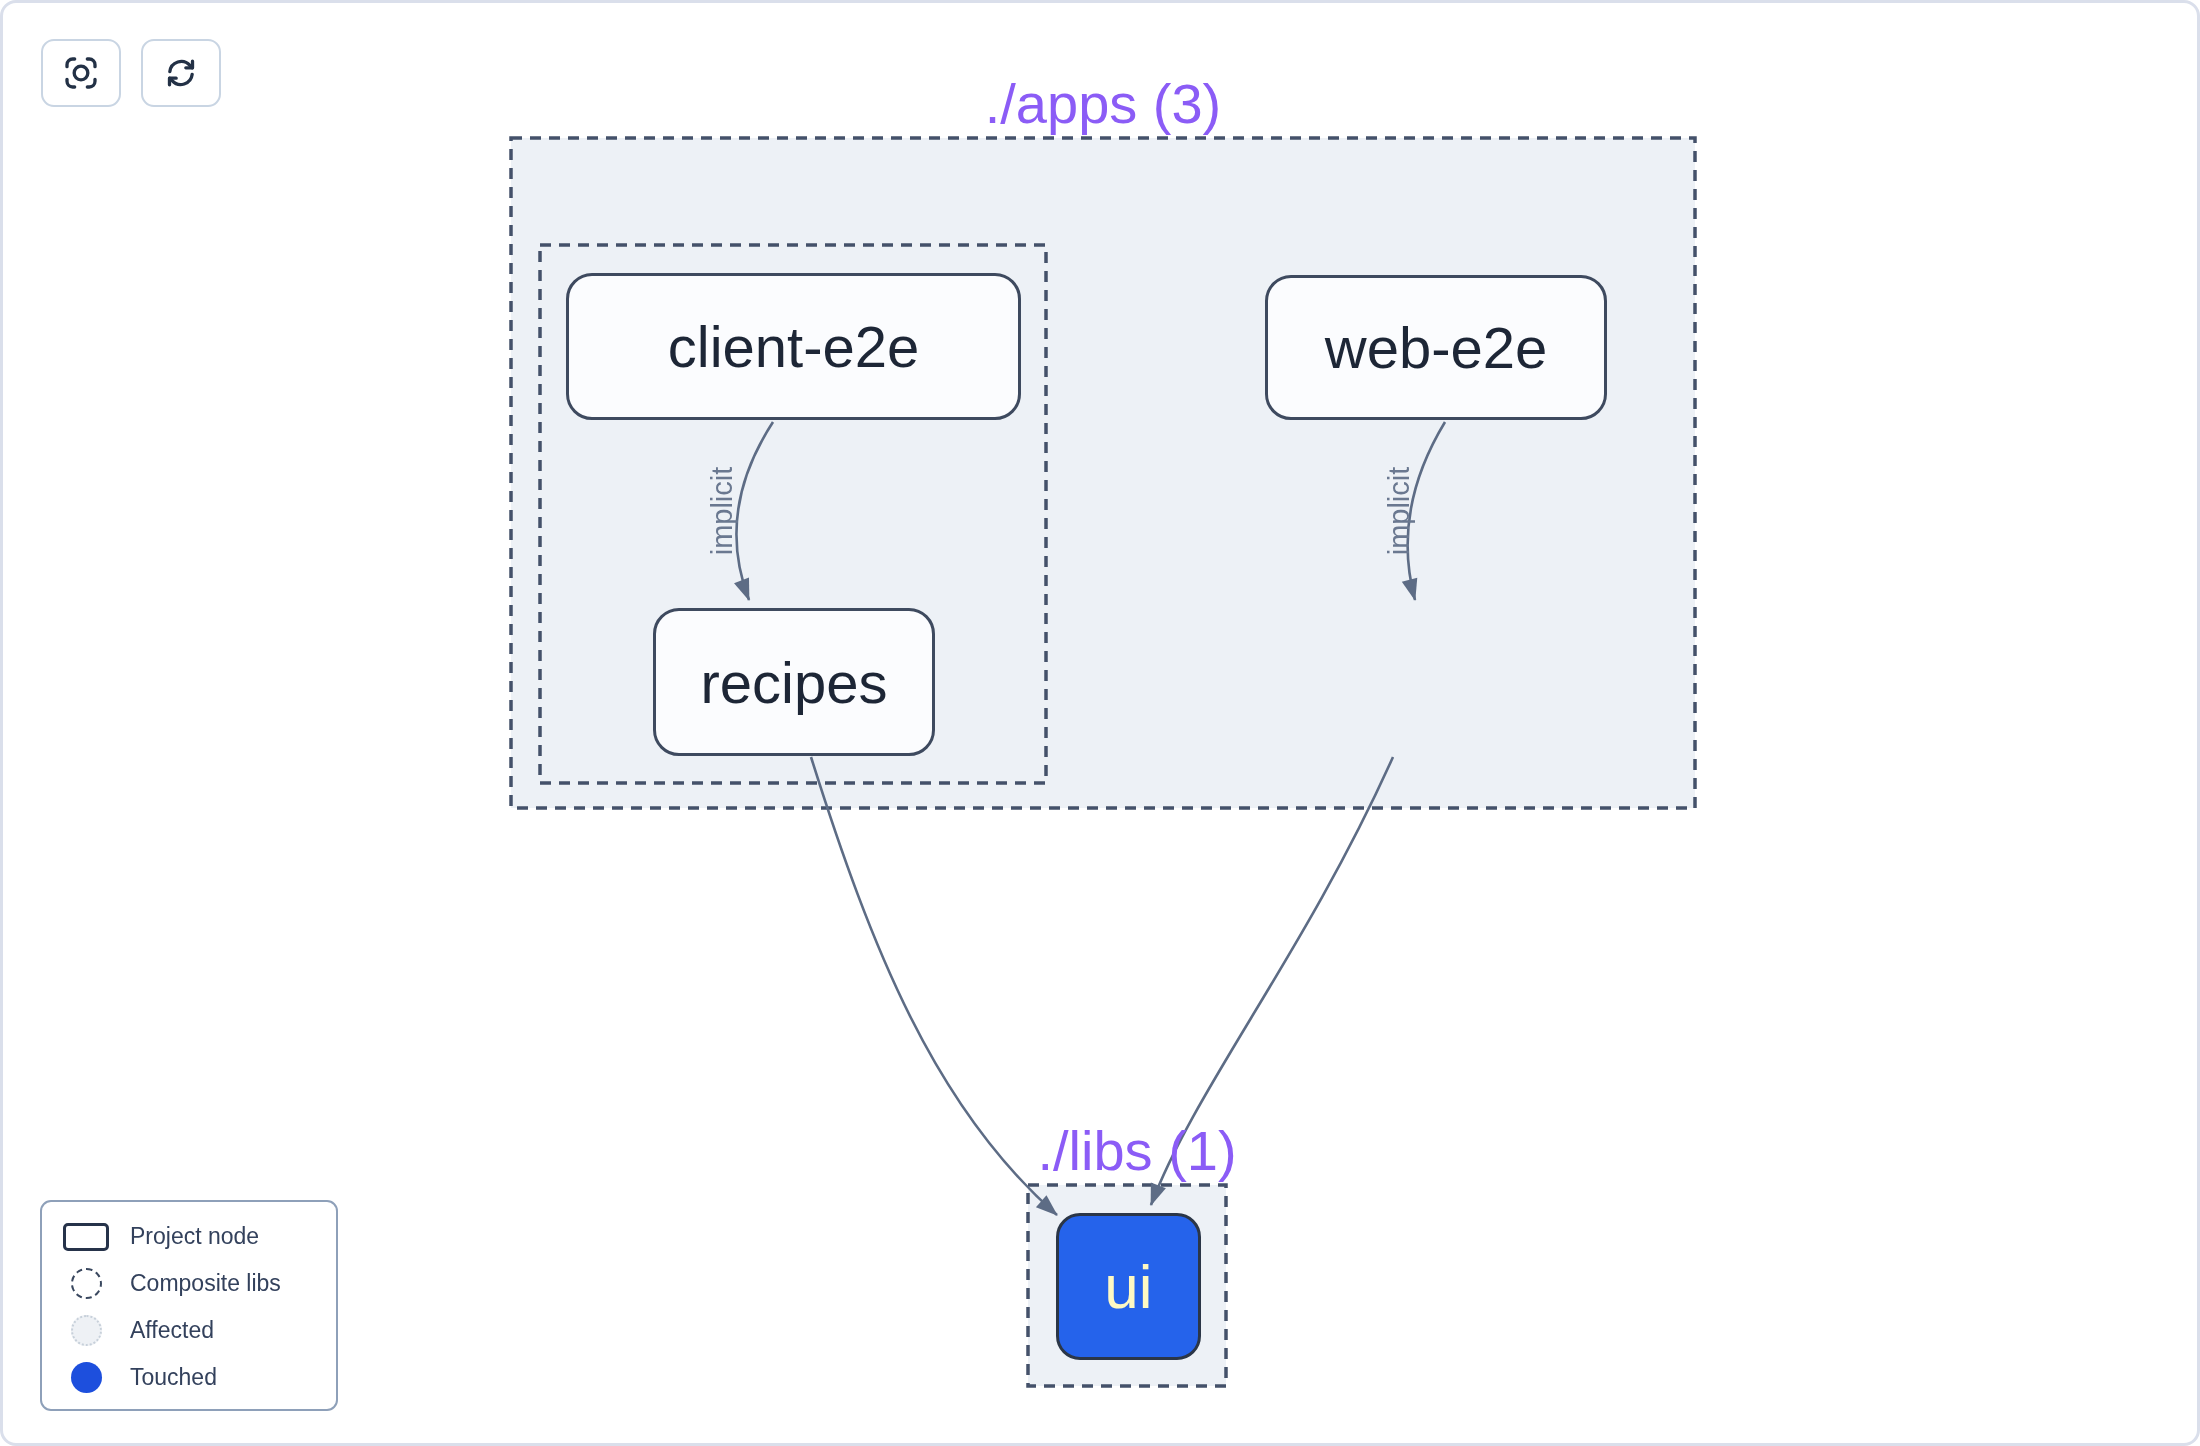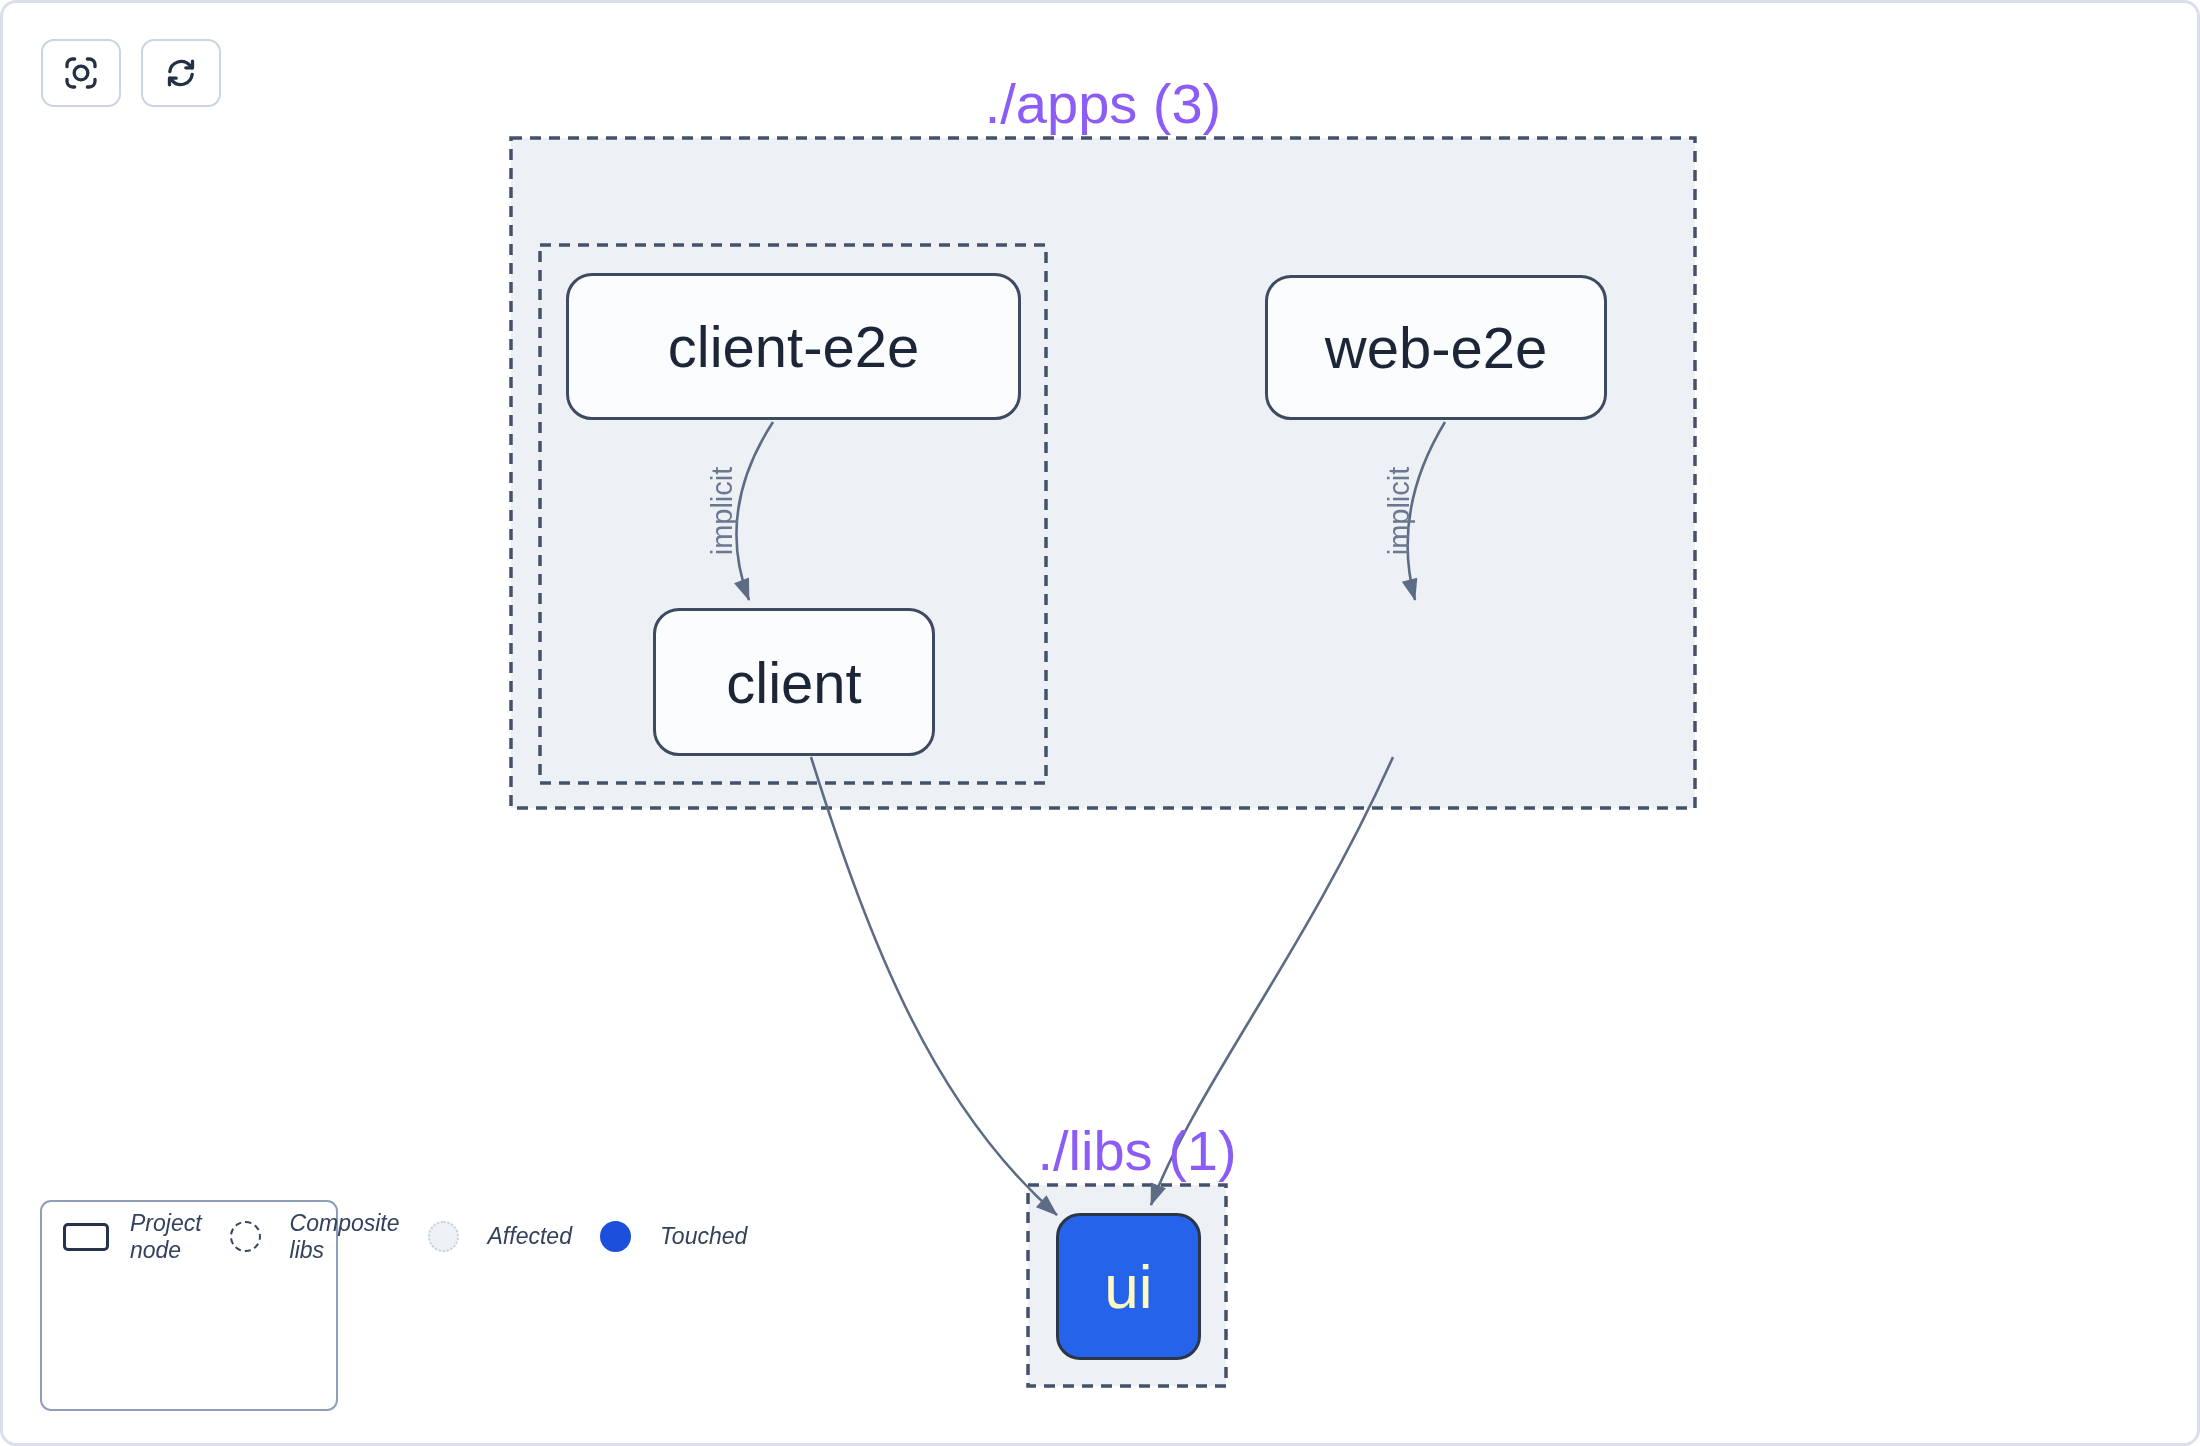--- a/index.html
+++ b/index.html
@@ -38,21 +38,21 @@
   
   .elabel {
     position:absolute; transform:translate(-50%,-50%) rotate(-90deg);
     font-size:29px; color:#6a7890; white-space:nowrap;
   }
   
   .legend {
     position:absolute; left:37px; top:1197px; width:298px; height:211px;
     box-sizing:border-box; background:#ffffff; border:2px solid #8ea0b9;
     border-radius:11px; padding:11px 0 0 0;
-    display:flex; flex-direction:row;font-style:italic;
+    display:flex; flex-direction:column;
   }
   .legend-row { display:flex; align-items:center; height:47px; }
   .legend-swatch-col { width:88px; display:flex; align-items:center; justify-content:center; flex:none; }
   .legend-label { font-size:23px; color:#33415c; }
   .sw-project { width:46px; height:28px; box-sizing:border-box; border:3px solid #26334a; border-radius:5px; background:#ffffff; }
   .sw-composite { width:31px; height:31px; box-sizing:border-box; border:2px dashed #3a485f; border-radius:50%; background:#ffffff; }
   .sw-affected { width:31px; height:31px; box-sizing:border-box; border:2px dotted #c7d0da; border-radius:50%; background:#eef1f5; }
   .sw-touched { width:31px; height:31px; border-radius:50%; background:#1d4fdd; }
 </style>
 </head>
@@ -100,21 +100,21 @@
   <div class="ctitle" style="left:508px; width:1184px; top:66px;">./apps (3)</div>
   <div class="ctitle" style="left:984px; width:300px; top:1113px;">./libs (1)</div>
 
   <div class="node" style="left:563px; top:270px; width:455px; height:147px;">
     <span>client-e2e</span>
   </div>
   <div class="node" style="left:1262px; top:272px; width:342px; height:145px;">
     <span>web-e2e</span>
   </div>
   <div class="node" style="left:650px; top:605px; width:282px; height:148px;">
-    <span>client</span>
+    <span>recipes</span>
   </div>
   <div class="node touched" style="left:1053px; top:1210px; width:145px; height:147px;">
     <span>ui</span>
   </div>
 
   <div class="elabel" style="left:719px; top:508px;">implicit</div>
   <div class="elabel" style="left:1396px; top:508px;">implicit</div>
 
   <div class="legend">
     <div class="legend-row">

